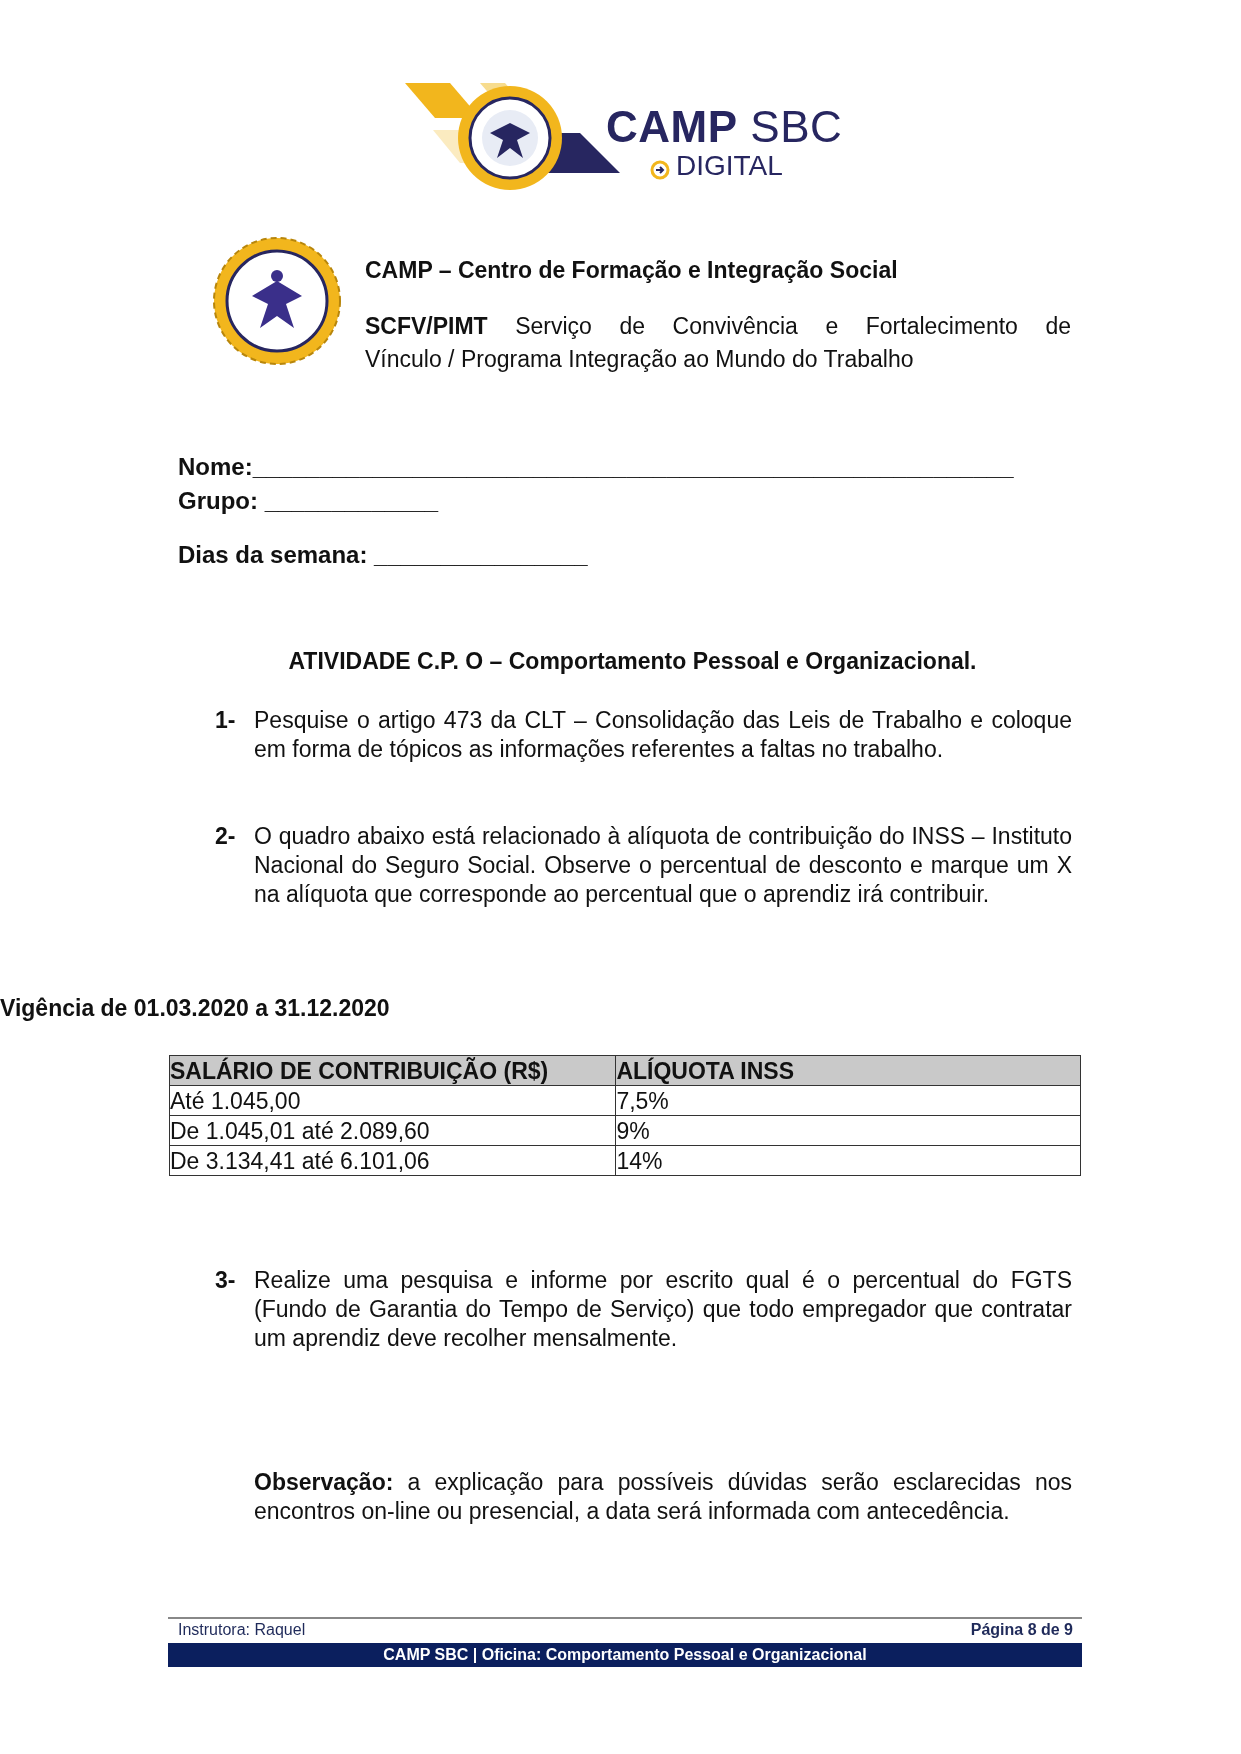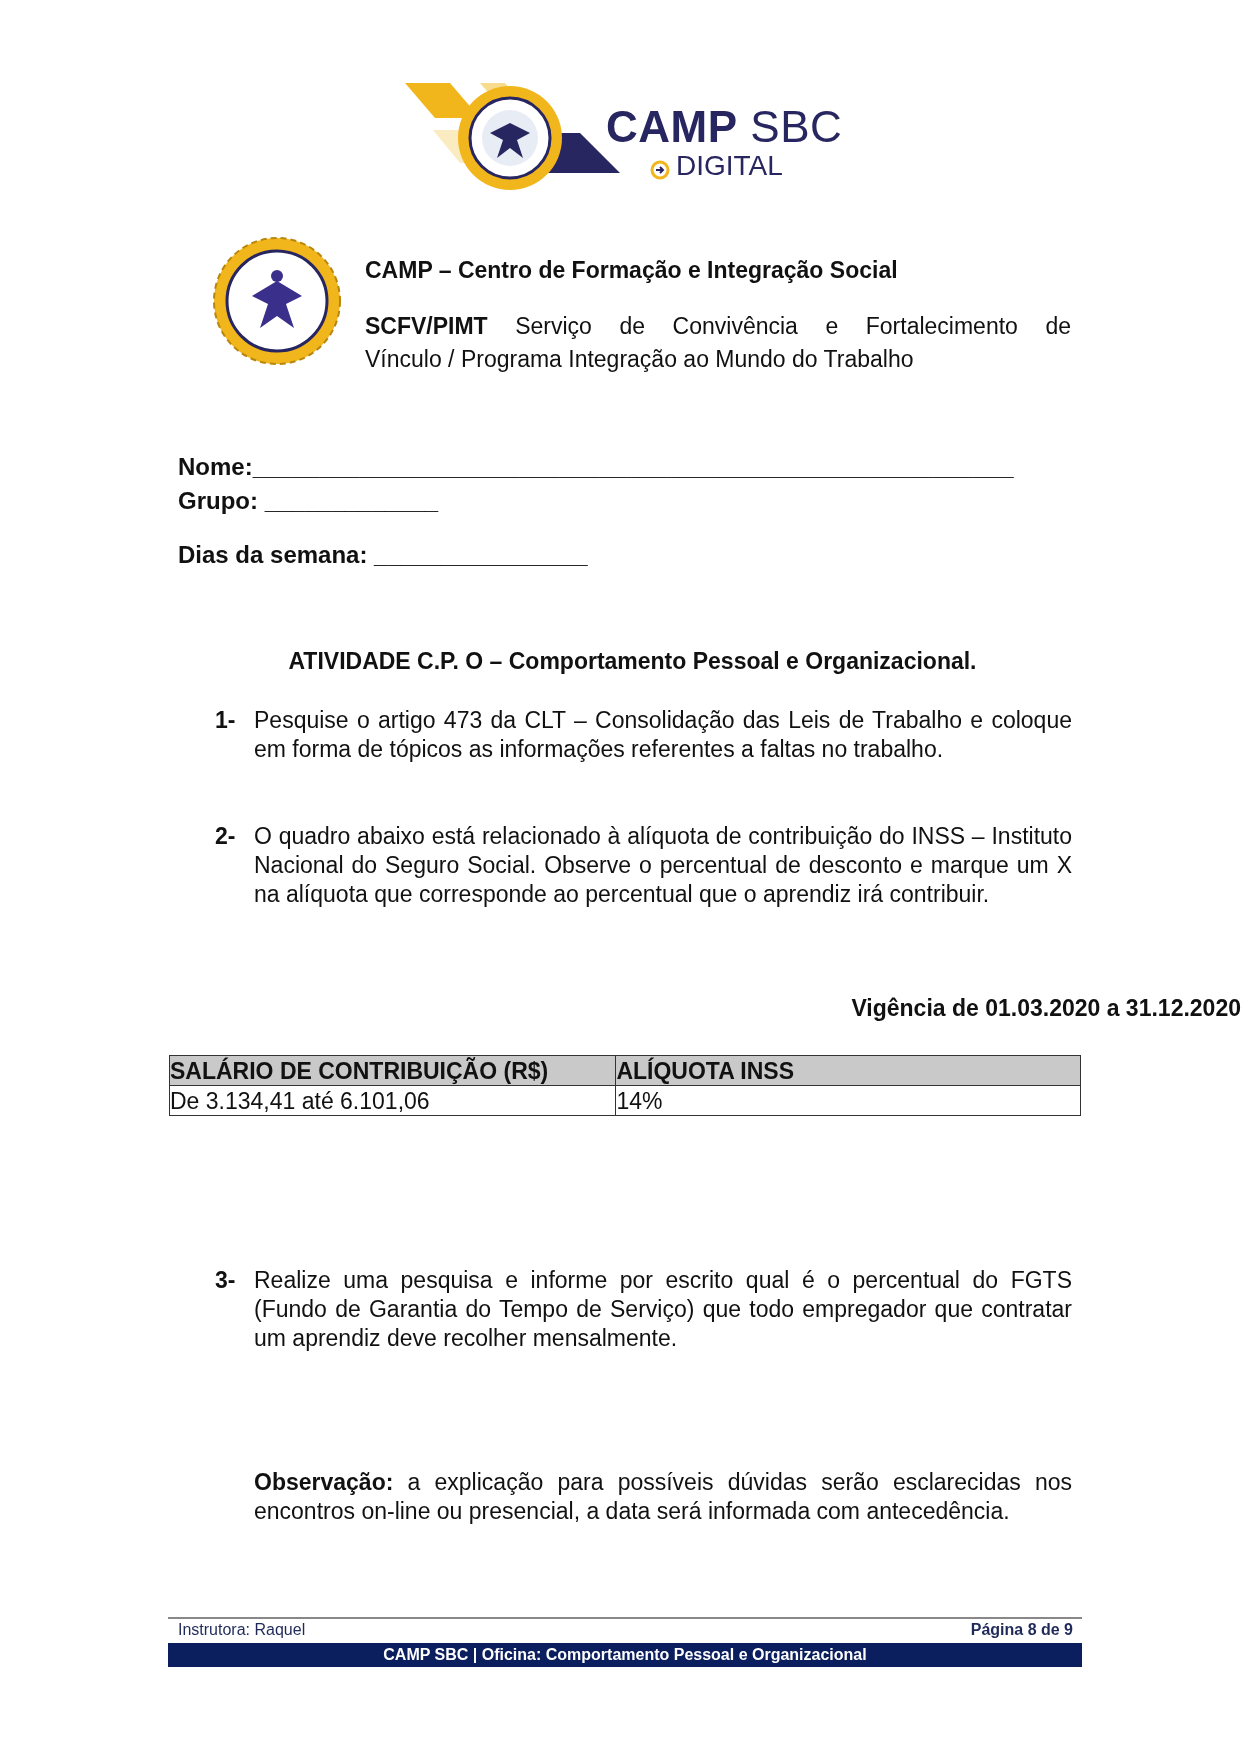--- a/index.html
+++ b/index.html
@@ -12,21 +12,21 @@
   .digital-icon{left:650px;top:160px;width:20px;height:20px;}
   .seal2{left:212px;top:236px;width:130px;height:130px;}
   .hdr1{left:365px;top:257px;font-size:23px;font-weight:bold;}
   .hdr2{left:365px;top:313px;width:706px;font-size:23px;text-align:justify;text-align-last:justify;}
   .hdr3{left:365px;top:346px;font-size:23px;}
   .field{font-size:24px;font-weight:bold;}
   .title{left:0;width:1241px;top:648px;text-align:center;font-size:23px;font-weight:bold;margin-left:12px;}
   .item{font-size:23px;line-height:29px;}
   .num{font-weight:bold;position:absolute;left:215px;}
   .txt{position:absolute;left:254px;width:818px;text-align:justify;}
-  .vig{left:0;width:1241px;top:995px;text-align:right;font-size:23px;font-weight:bold;}
+  .vig{left:0;width:1241px;top:995px;text-align:left;font-size:23px;font-weight:bold;}
   table{position:absolute;left:169px;top:1055px;width:912px;border-collapse:collapse;font-size:23px;}
   th,td{border:1.5px solid #333;text-align:left;padding:0;height:29px;line-height:28px;}
   th{background:#c9c9c9;font-weight:bold;}
   .foot-line{left:168px;top:1617px;width:914px;height:2px;background:#888;}
   .foot-left{left:178px;top:1621px;font-size:16px;font-weight:normal;color:#1f2a5a;}
   .foot-right{right:168px;top:1621px;font-size:16px;font-weight:bold;color:#1f2a5a;}
   .foot-bar{left:168px;top:1643px;width:914px;height:24px;background:#0b1f5e;color:#fff;font-size:16px;font-weight:bold;text-align:center;line-height:24px;}
 </style>
 </head>
 <body>
@@ -76,20 +76,28 @@
 
 <div class="abs vig">Vigência de 01.03.2020 a 31.12.2020</div>
 
 <table>
   <tbody>
       <tr>
     <th style="width:49%">SALÁRIO DE CONTRIBUIÇÃO (R$)</th>
     <th>ALÍQUOTA INSS</th>
   </tr>
   <tr>
+        <td>Até 1.045,00</td>
+        <td>7,5%</td>
+      </tr>
+  <tr>
+        <td>De 1.045,01 até 2.089,60</td>
+        <td>9%</td>
+      </tr>
+  <tr>
         <td>De 3.134,41 até 6.101,06</td>
         <td>14%</td>
       </tr>
 </tbody>
   </table>
 
 <div class="abs item" style="left:0;top:1266px;width:1241px;">
   <span class="num">3-</span>
   <span class="txt">Realize uma pesquisa e informe por escrito qual é o percentual do FGTS (Fundo de Garantia do Tempo de Serviço) que todo empregador que contratar um aprendiz deve recolher mensalmente.</span>
 </div>

